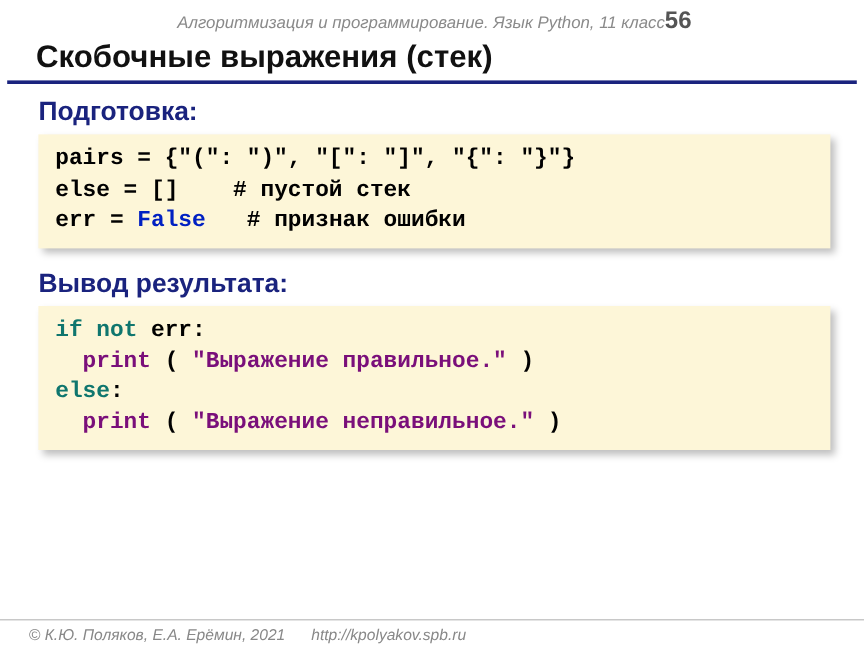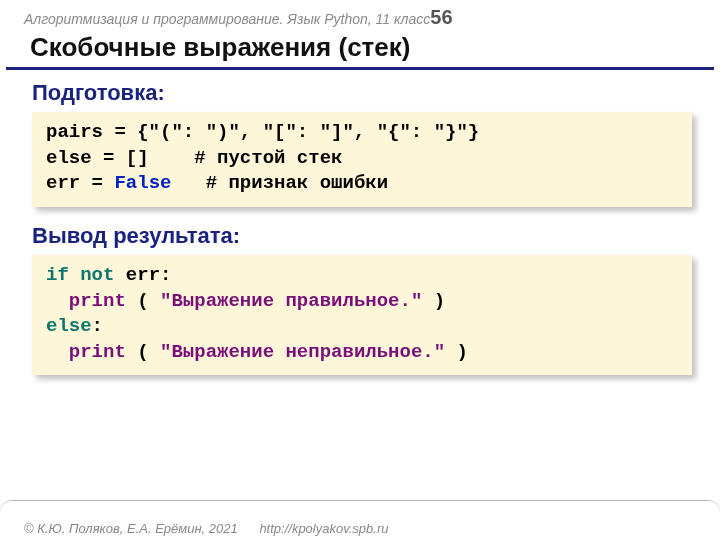--- a/index.html
+++ b/index.html
@@ -7,21 +7,21 @@
     padding: 0;
     width: 720px;
     height: 540px;
     background: #ffffff;
     font-family: Arial, Helvetica, sans-serif;
     position: relative;
     overflow: hidden;
   }
   .header {
     display: flex;
-    justify-content: flex-start;
+    justify-content: center;
     align-items: baseline;
     padding: 6px 20px 0 24px;
     color: #8a8a8a;
     font-size: 14px;
     font-style: italic;
   }
   .header .page { font-style: normal; font-weight: bold; font-size: 20px; color: #555; }
   .title {
     font-size: 26px;
     font-weight: bold;
@@ -50,25 +50,24 @@
   }
   .c-comment { color: #000000; }
   .c-kw      { color: #0f766e; }
   .c-false   { color: #0020c2; }
   .c-fn      { color: #7a0f7a; }
   .c-str     { color: #7a0f7a; }
   .footer {
     position: absolute;
     left: 0; right: 0; bottom: 0;
     border-top: 1px solid #bbb;
-    padding: 20px 0 4px 24px;
+    padding: 4px 0 4px 24px;
     font-size: 13px;
     color: #888;
     font-style: italic;
-    border-radius: 12px;
   }
   .footer .url { margin-left: 18px; }
 </style>
 </head>
 <body>
 
 <div class="header">
   <span>Алгоритмизация и программирование. Язык Python, 11 класс</span>
   <span class="page">56</span>
 </div>

